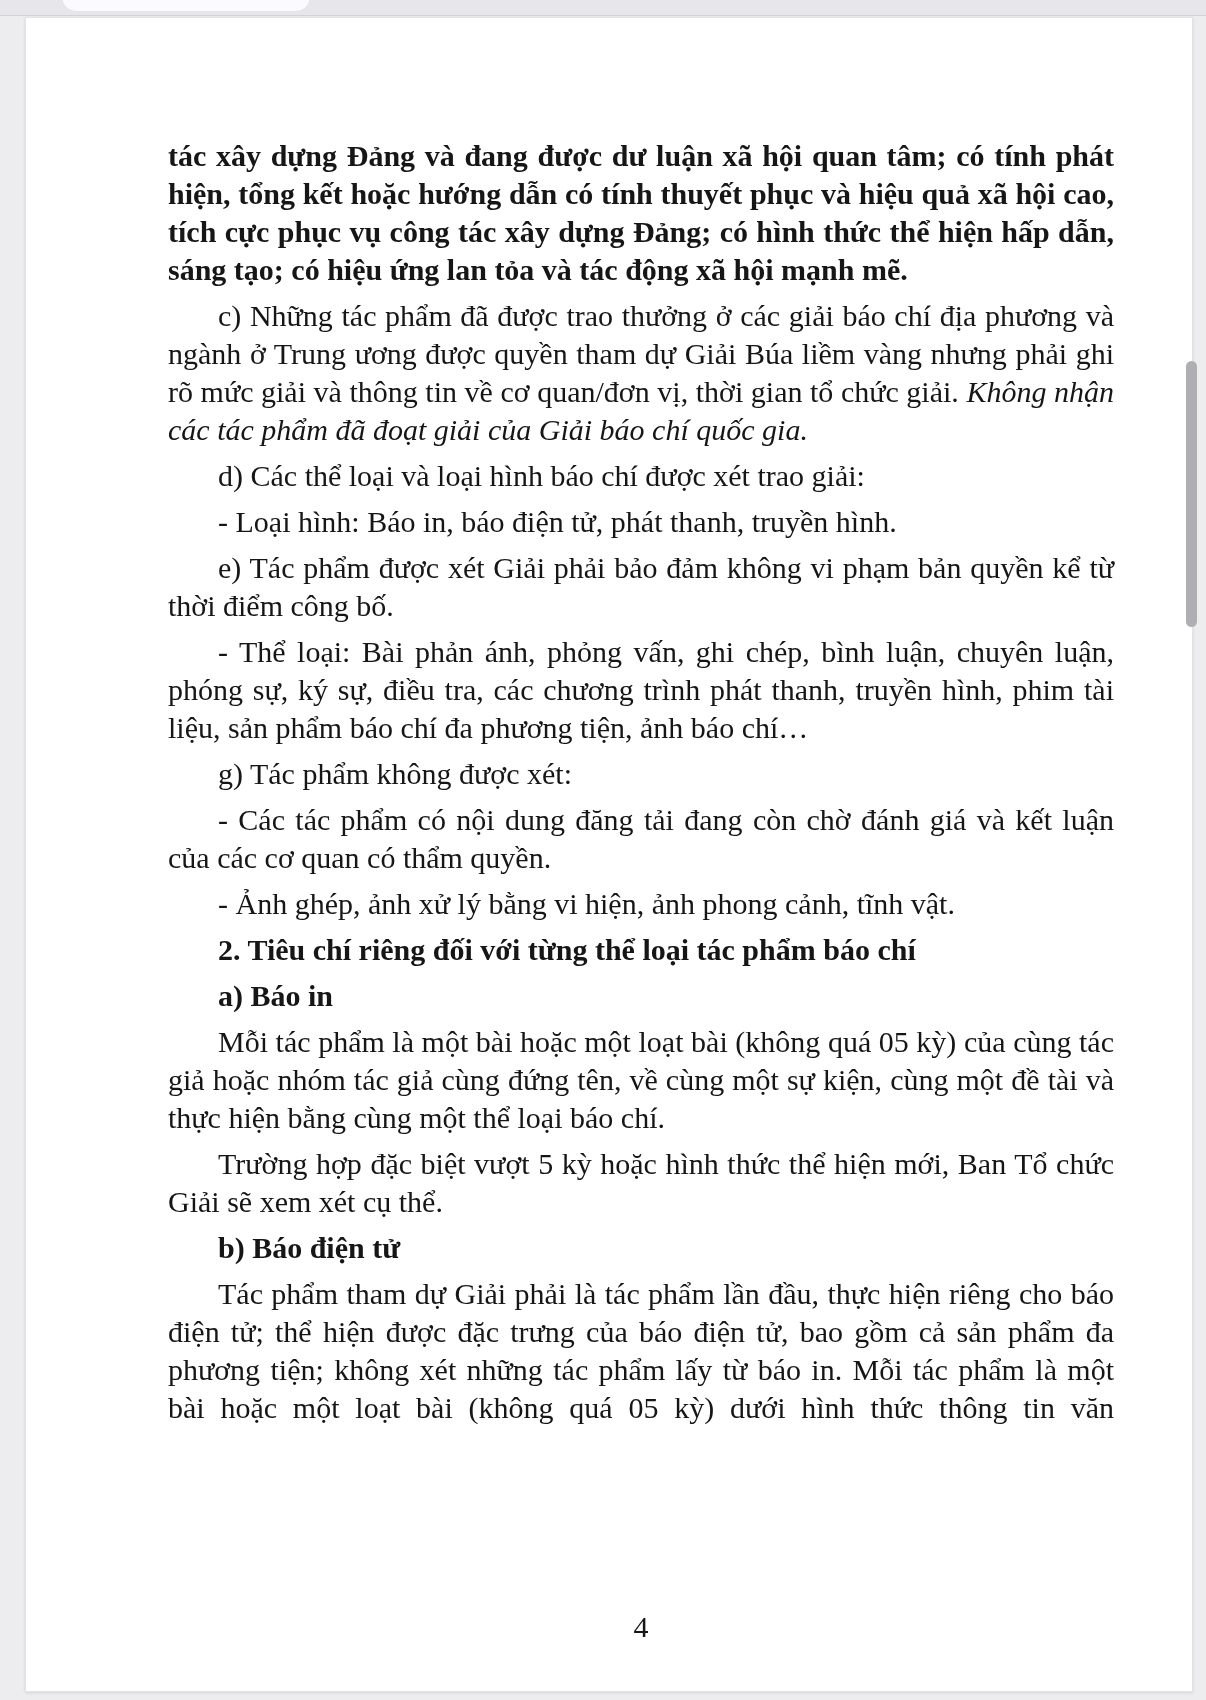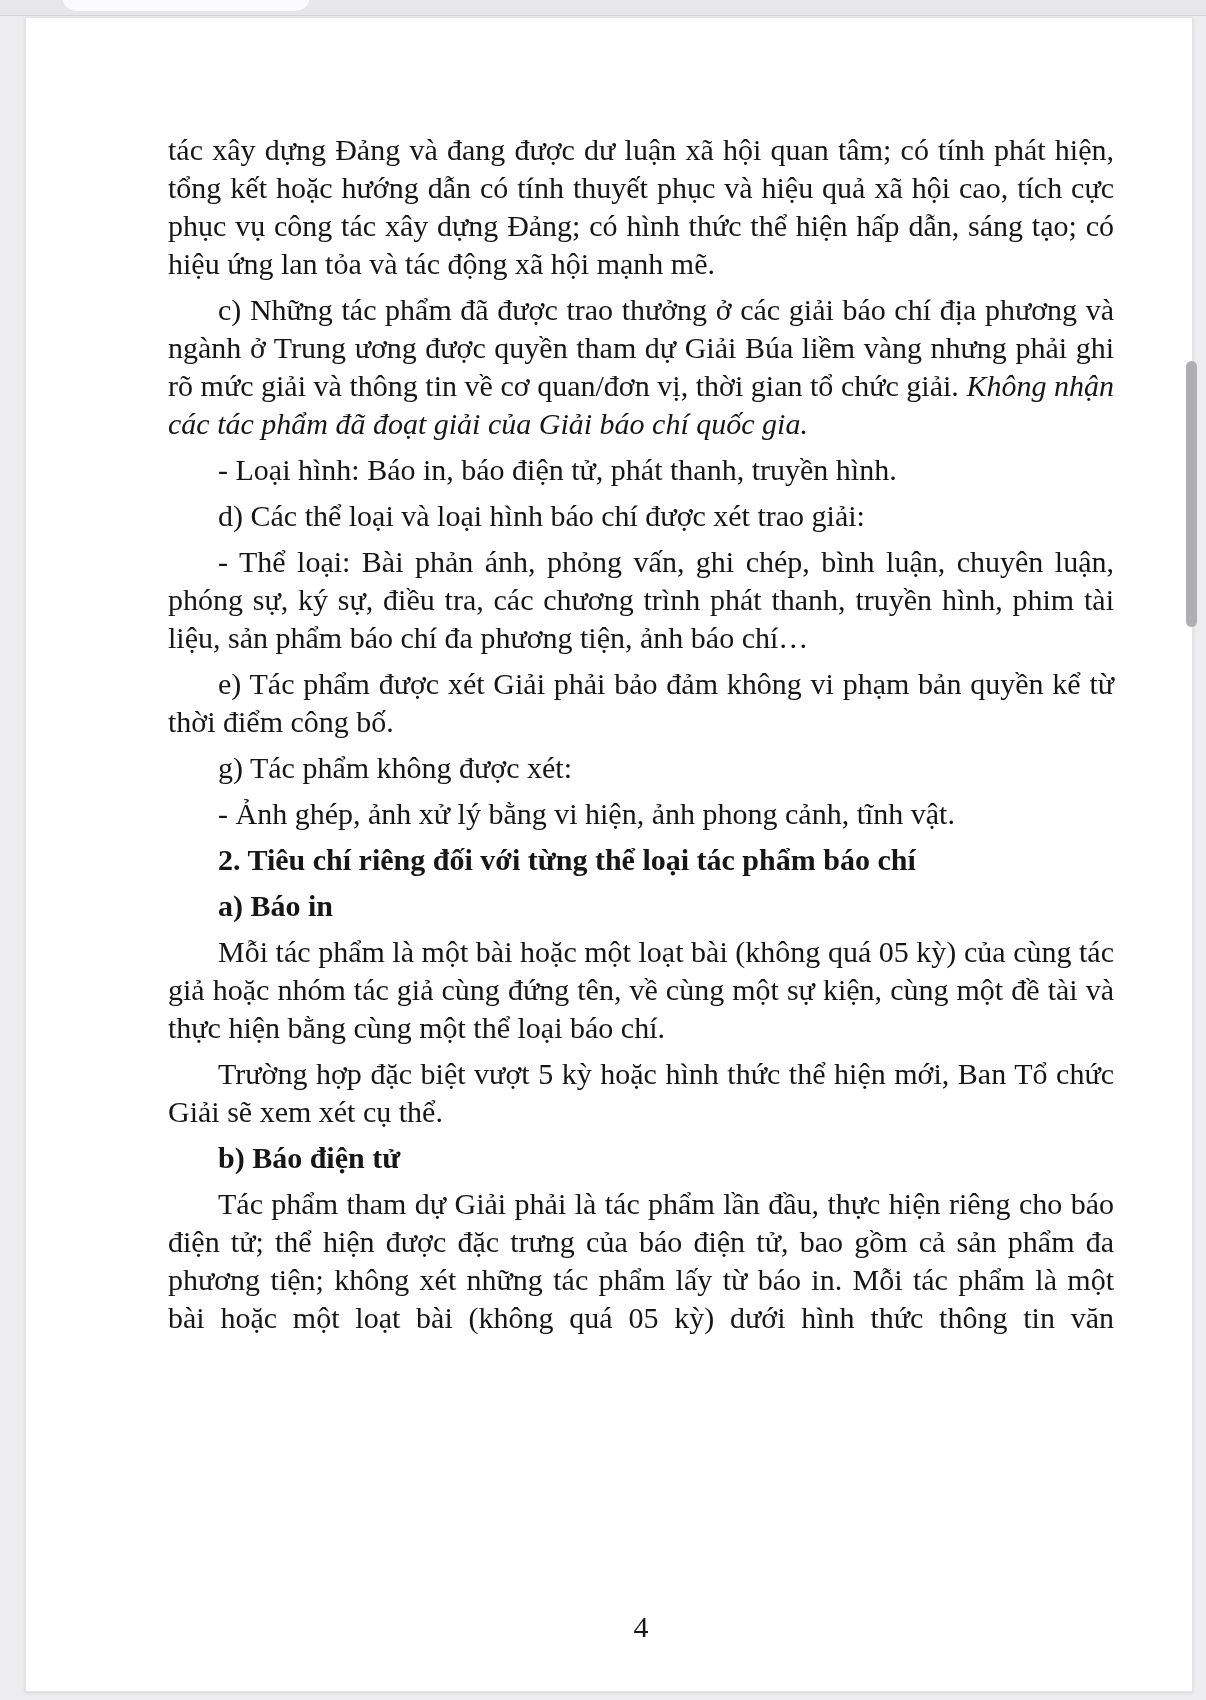--- a/index.html
+++ b/index.html
@@ -37,21 +37,21 @@
   }
   .text-column {
     position: absolute; left: 142px; top: 101px;
     width: 946px;
     color: #161616;
     font-size: 30px;
     line-height: 38px;
     text-align: justify;
   }
   .text-column p { margin: 8px 0 0 0; }
-  .text-column p:first-child { margin-top: 12px; }
+  .text-column p:first-child { margin-top: 18px; font-weight: bold; }
   p.ind { text-indent: 50px; }
   p.b  { font-weight: bold; }
   p.i  { }
   p.jl { text-align-last: justify; }
   .run-i { font-style: italic; }
   .page-number {
     position: absolute; left: 142px; top: 1592px;
     width: 946px;
     text-align: center;
     color: #161616;
@@ -70,25 +70,26 @@
 <body>
 
 <div class="top-strip">
   <div class="bubble"></div>
 </div>
 
 <div class="doc-page">
   <div class="text-column" id="text-column">
       <p class=""><span>tác xây dựng Đảng và đang được dư luận xã hội quan tâm; có tính phát hiện, tổng kết hoặc hướng dẫn có tính thuyết phục và hiệu quả xã hội cao, tích cực phục vụ công tác xây dựng Đảng; có hình thức thể hiện hấp dẫn, sáng tạo; có hiệu ứng lan tỏa và tác động xã hội mạnh mẽ.</span></p>
       <p class="ind"><span>c) Những tác phẩm đã được trao thưởng ở các giải báo chí địa phương và ngành ở Trung ương được quyền tham dự Giải Búa liềm vàng nhưng phải ghi rõ mức giải và thông tin về cơ quan/đơn vị, thời gian tổ chức giải. </span><span class="run-i">Không nhận các tác phẩm đã đoạt giải của Giải báo chí quốc gia.</span></p>
+      <p class="ind"><span>d) Các thể loại và loại hình báo chí được xét trao giải:</span></p>
       <p class="ind"><span>- Loại hình: Báo in, báo điện tử, phát thanh, truyền hình.</span></p>
-      <p class="ind"><span>d) Các thể loại và loại hình báo chí được xét trao giải:</span></p>
+      <p class="ind"><span>e) Tác phẩm được xét Giải phải bảo đảm không vi phạm bản quyền kể từ thời điểm công bố.</span></p>
       <p class="ind"><span>- Thể loại: Bài phản ánh, phỏng vấn, ghi chép, bình luận, chuyên luận, phóng sự, ký sự, điều tra, các chương trình phát thanh, truyền hình, phim tài liệu, sản phẩm báo chí đa phương tiện, ảnh báo chí…</span></p>
-      <p class="ind"><span>e) Tác phẩm được xét Giải phải bảo đảm không vi phạm bản quyền kể từ thời điểm công bố.</span></p>
       <p class="ind"><span>g) Tác phẩm không được xét:</span></p>
+      <p class="ind"><span>- Các tác phẩm có nội dung đăng tải đang còn chờ đánh giá và kết luận của các cơ quan có thẩm quyền.</span></p>
       <p class="ind"><span>- Ảnh ghép, ảnh xử lý bằng vi hiện, ảnh phong cảnh, tĩnh vật.</span></p>
       <p class="ind b"><span>2. Tiêu chí riêng đối với từng thể loại tác phẩm báo chí</span></p>
       <p class="ind b i"><span>a) Báo in</span></p>
       <p class="ind"><span>Mỗi tác phẩm là một bài hoặc một loạt bài (không quá 05 kỳ) của cùng tác giả hoặc nhóm tác giả cùng đứng tên, về cùng một sự kiện, cùng một đề tài và thực hiện bằng cùng một thể loại báo chí.</span></p>
       <p class="ind"><span>Trường hợp đặc biệt vượt 5 kỳ hoặc hình thức thể hiện mới, Ban Tổ chức Giải sẽ xem xét cụ thể.</span></p>
       <p class="ind b i"><span>b) Báo điện tử</span></p>
       <p class="ind jl"><span>Tác phẩm tham dự Giải phải là tác phẩm lần đầu, thực hiện riêng cho báo điện tử; thể hiện được đặc trưng của báo điện tử, bao gồm cả sản phẩm đa phương tiện; không xét những tác phẩm lấy từ báo in. Mỗi tác phẩm là một bài hoặc một loạt bài (không quá 05 kỳ) dưới hình thức thông tin văn</span></p>
     </div>
   <div class="page-number">4</div>
 </div>

